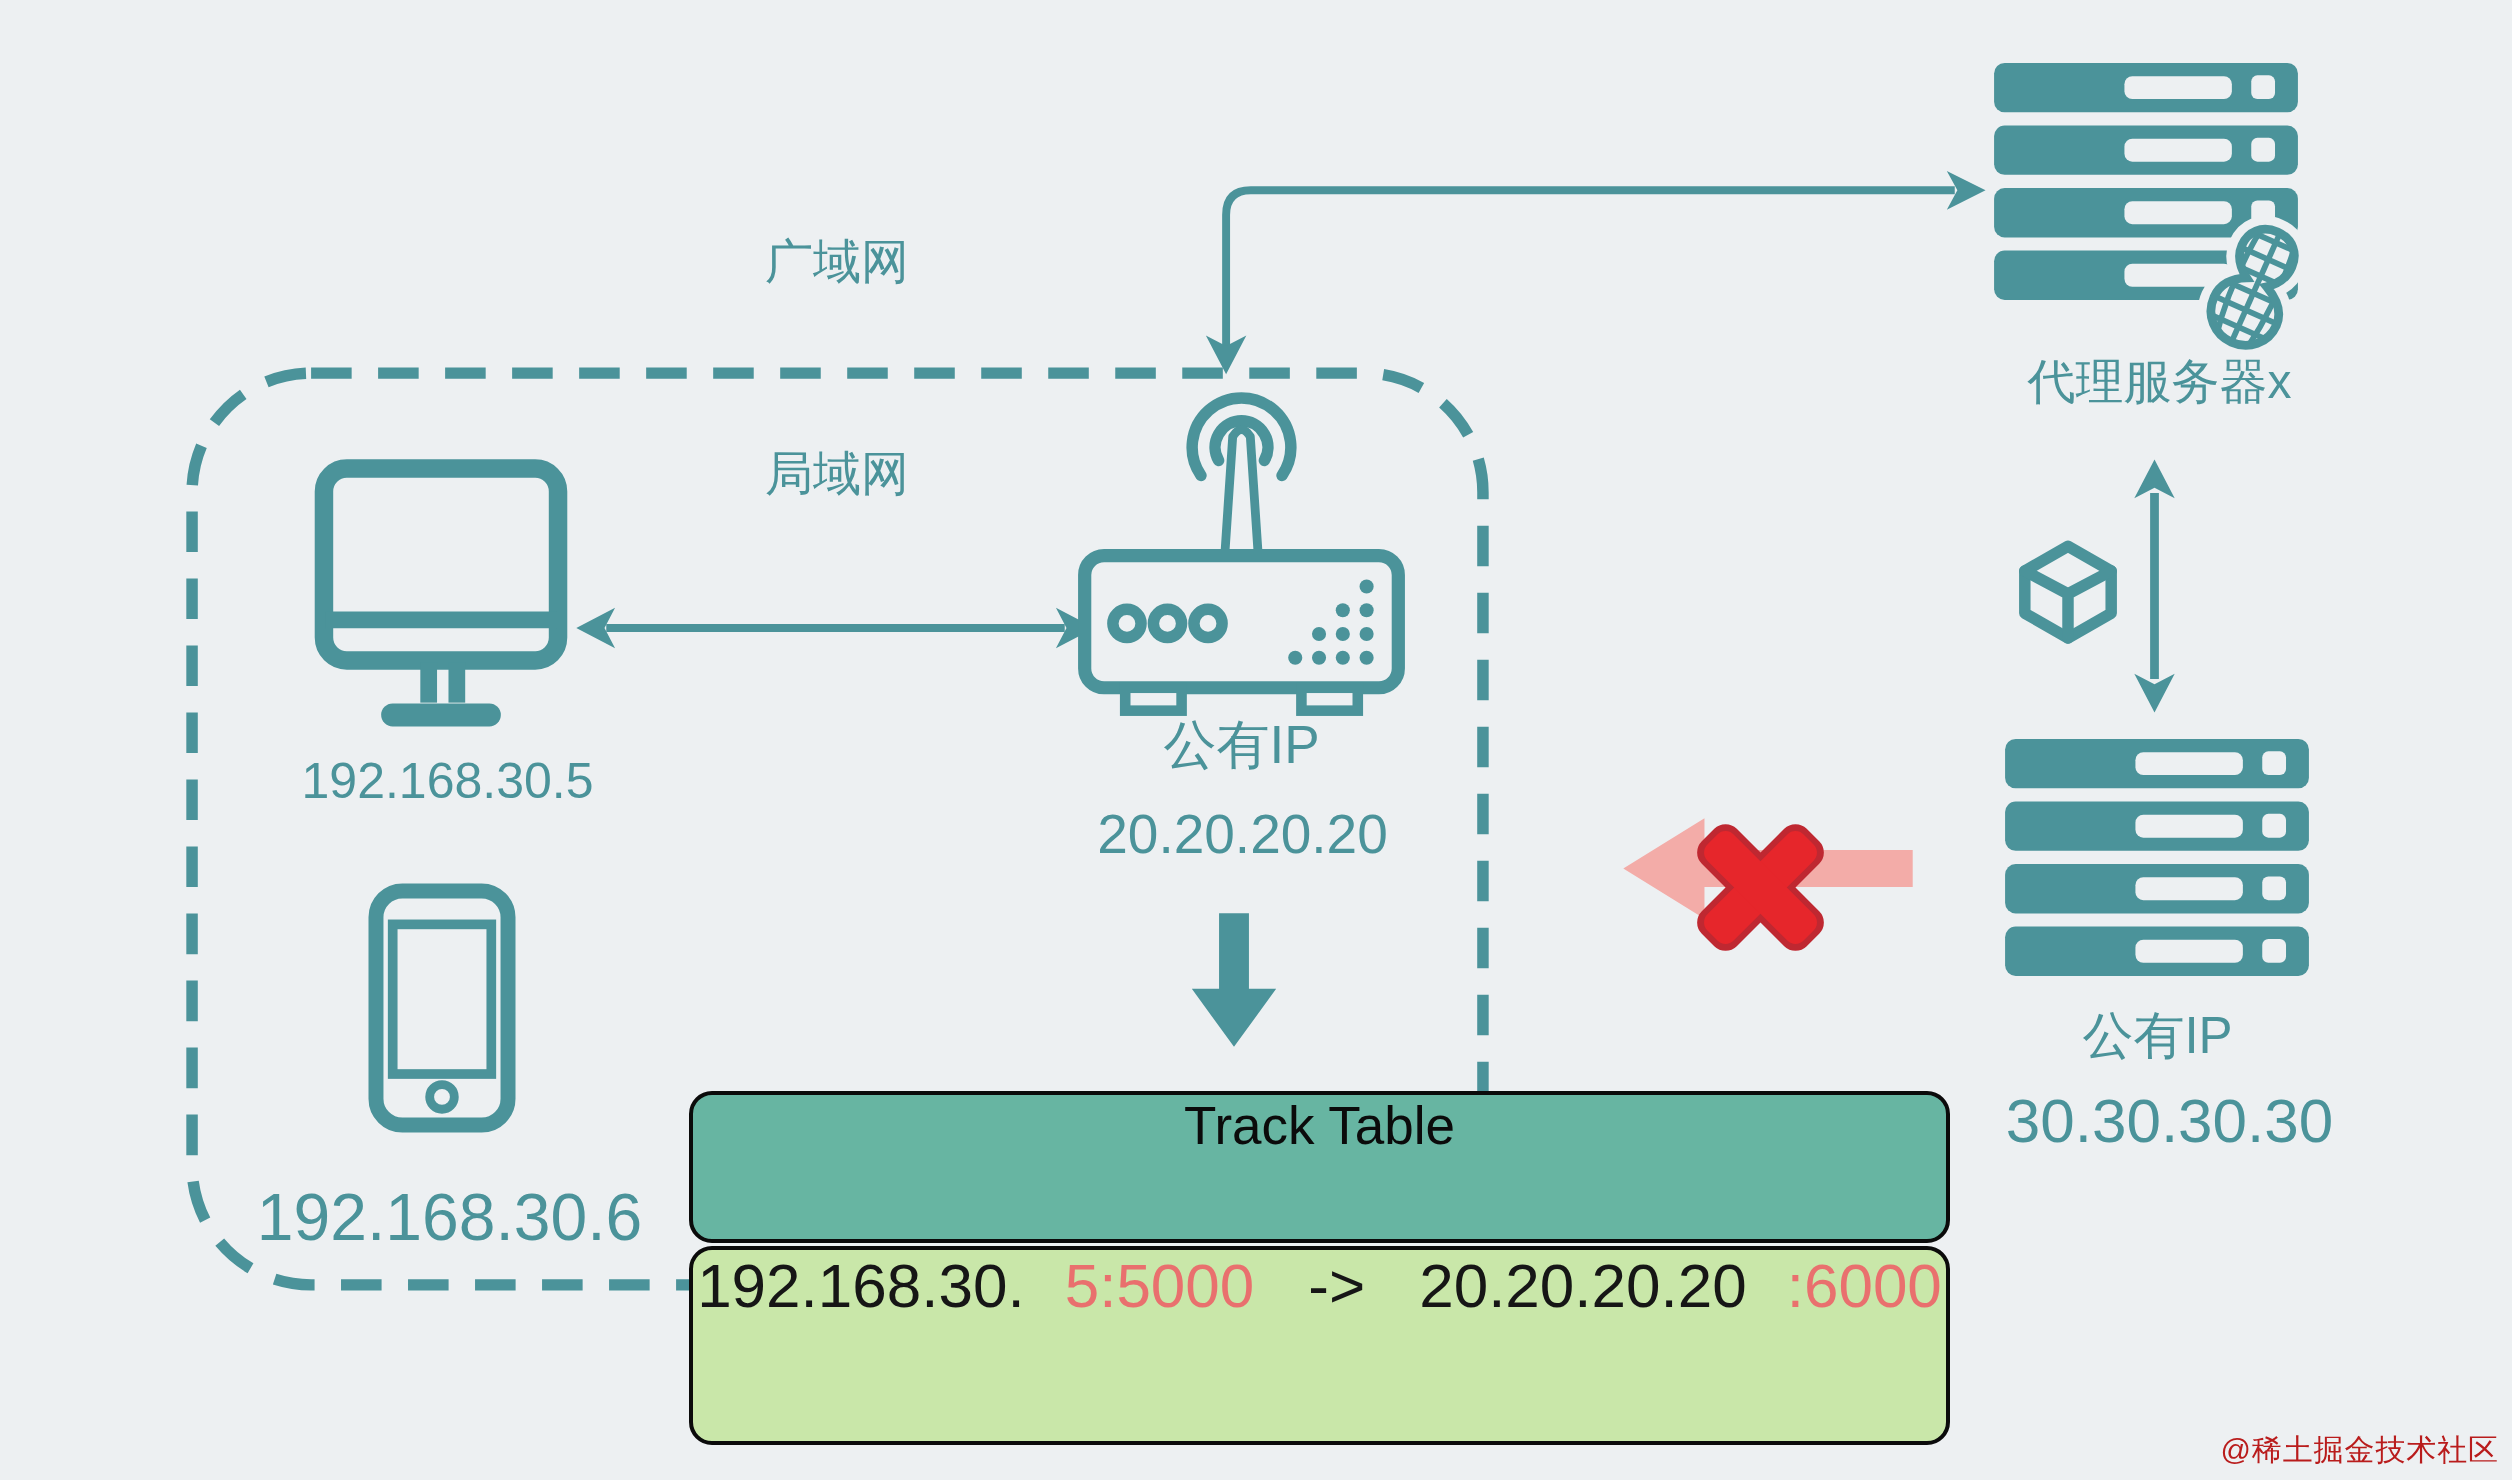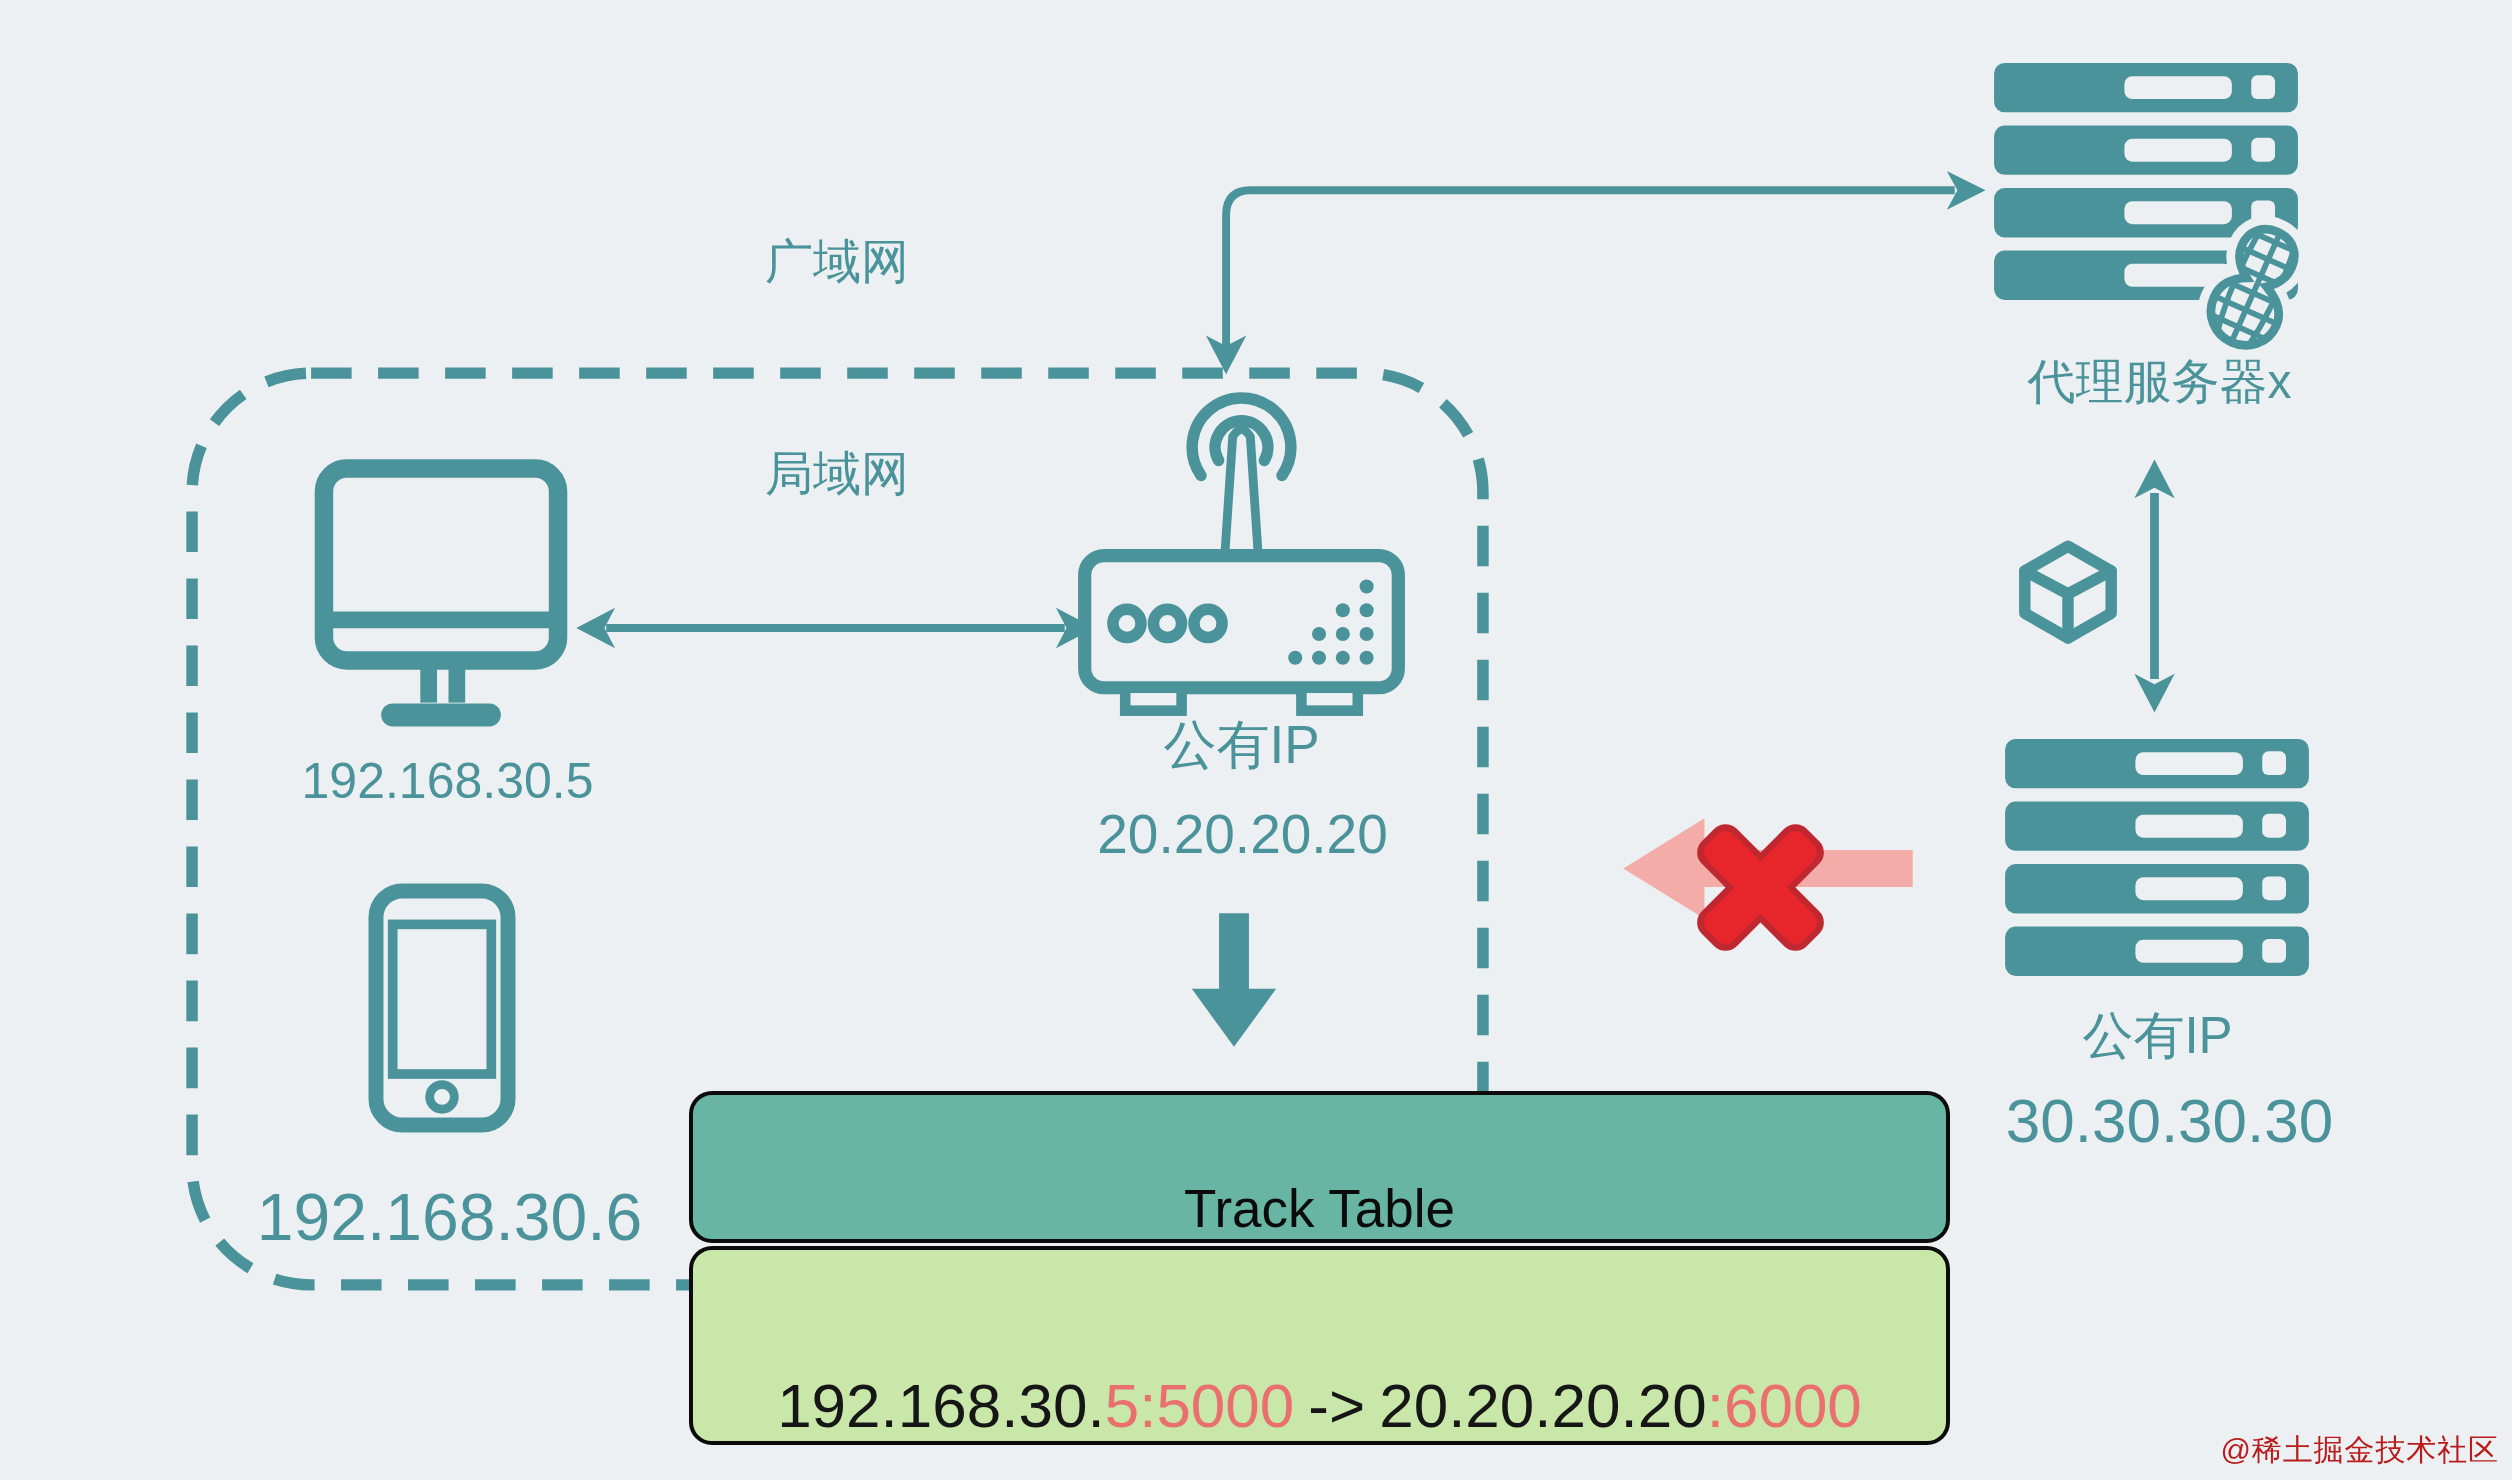--- a/index.html
+++ b/index.html
@@ -10,21 +10,21 @@
     font-family:"Liberation Sans","DejaVu Sans",sans-serif;
     padding-left:12px;
   }
   .abs{position:absolute;}
   .teal-text{color:#4b939a;}
   .ctr{text-align:center;}
   .lbl{line-height:1.1;white-space:nowrap;}
   svg{display:block;overflow:visible;}
   .tbl-box{
     box-sizing:border-box;border:4.4px solid #0b0b0b;border-radius:23px;
-    display:flex;align-items:flex-end;justify-content:center;white-space:nowrap;
+    display:flex;align-items:flex-start;justify-content:center;white-space:nowrap;
   }
   #track-header{background:#67b5a2;color:#0b0b0b;font-size:53px;z-index:6;}
   #track-row{background:#c9e7a9;color:#161616;font-size:62px;z-index:6;}
   #track-row .hl{color:#e9706e;}
   #track-row .gap{margin:0 14px;}
   #watermark{color:#b91c1c;font-size:30px;letter-spacing:0.9px;}
 </style>
 </head>
 <body>
 
@@ -188,21 +188,21 @@
     </g>
   </svg>
 
   <svg class="abs" style="left:1181px;top:908px;z-index:3" width="106" height="145" viewBox="0 0 120 165">
     <polygon points="43,6 77,6 77,92 108,92 60,158 12,92 43,92" fill="#4b939a"></polygon>
   </svg>
 
   <div class="abs tbl-box" id="track-header" style="left:689px;top:1091px;width:1261px;height:152px;">
     <span>Track Table</span>
   </div>
-  <div class="abs tbl-box" id="track-row" style="left:689px;top:1246px;width:1261px;height:199px;">
+  <div class="abs tbl-box" id="track-row" style="left:689px;top:1246px;width:1261px;height:199px;gap:40px;">
     <span>192.168.30.</span>
       <span class="hl">5:5000</span>
       <span class="gap">-&gt;</span>
       <span>20.20.20.20</span>
       <span class="hl">:6000</span>
   </div>
 
   <div class="abs lbl" id="watermark" style="right:25px;top:1433px;z-index:7">@稀土掘金技术社区</div>
 
 </div>

